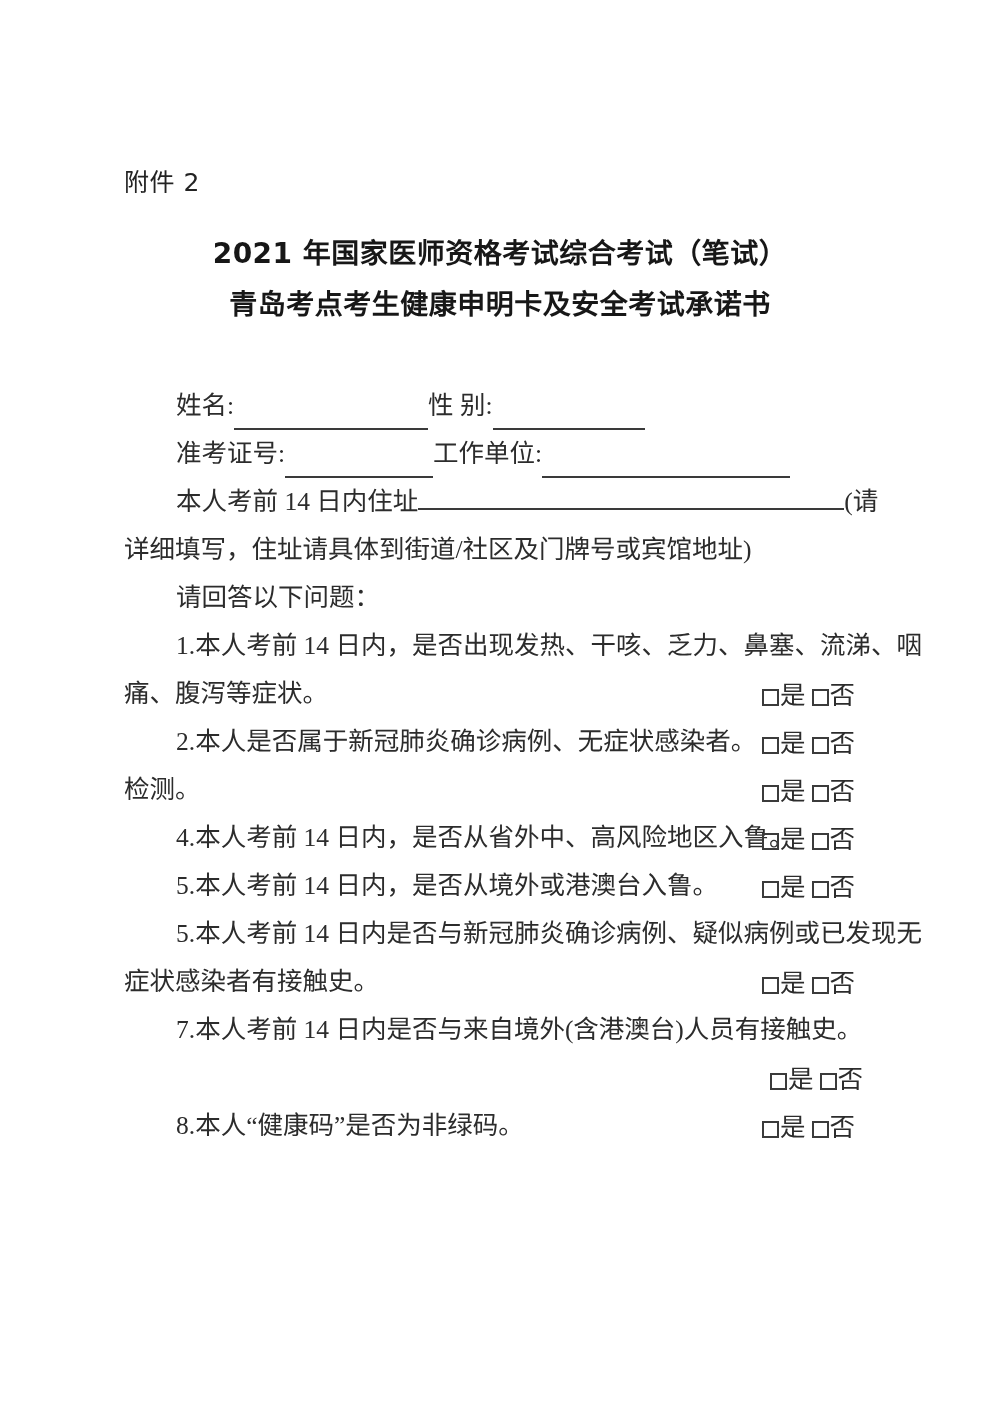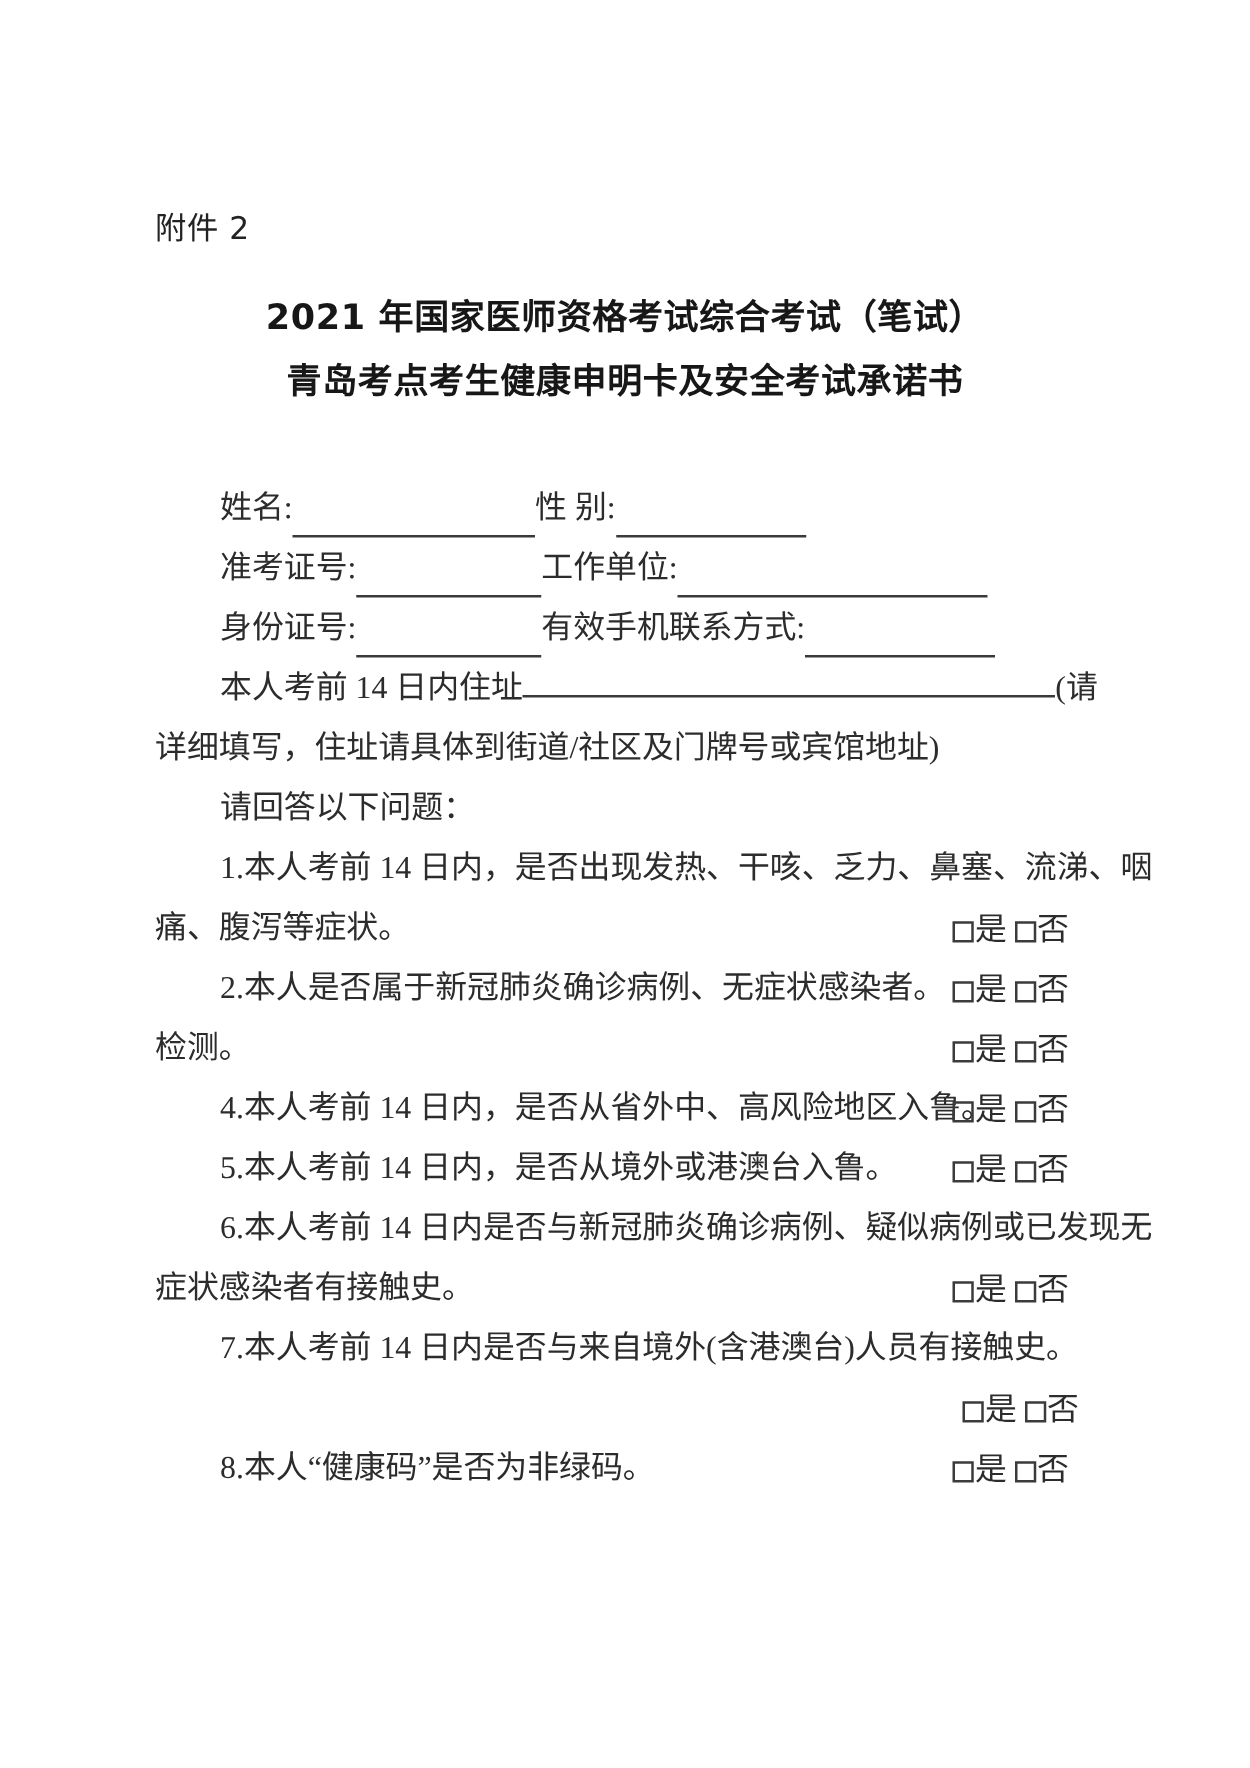--- a/index.html
+++ b/index.html
@@ -169,26 +169,20 @@
       <span class="blank w-sex"></span>
     </div>
 
     <div class="frow indent">
       <span class="flabel">准考证号:</span>
       <span class="blank w-ticket"></span>
       <span class="flabel">工作单位:</span>
       <span class="blank w-work"></span>
     </div>
 
-    <div class="frow indent">
-      <span class="flabel">身份证号:</span>
-      <span class="blank w-id"></span>
-      <span class="flabel">有效手机联系方式:</span>
-      <span class="blank w-phone"></span>
-    </div>
 
     <div class="addr-line1">
       <span class="flabel">本人考前 14 日内住址</span>
       <span class="blank w-addr"></span>
       <span class="flabel">(请</span>
     </div>
     <div class="addr-line2">详细填写，住址请具体到街道/社区及门牌号或宾馆地址)</div>
 
     <div class="ask-line">请回答以下问题：</div>
 
@@ -232,21 +226,21 @@
     <div class="q">
       <div class="q-line first">
         <span>5.本人考前 14 日内，是否从境外或港澳台入鲁。</span>
         <span class="choices inline-right">
           <span class="cbox"></span><span class="cbtxt">是</span><span class="cbox"></span><span>否</span>
         </span>
       </div>
     </div>
 
     <div class="q">
-      <div class="q-line first">6.本人考前 14 日内是否与新冠肺炎确诊病例、疑似病例或已发现无</div>
+      <div class="q-line first">5.本人考前 14 日内是否与新冠肺炎确诊病例、疑似病例或已发现无</div>
       <div class="q-line">
         <span>症状感染者有接触史。</span>
         <span class="choices inline-right">
           <span class="cbox"></span><span class="cbtxt">是</span><span class="cbox"></span><span>否</span>
         </span>
       </div>
     </div>
 
     <div class="q">
       <div class="q-line first">7.本人考前 14 日内是否与来自境外(含港澳台)人员有接触史。</div>

